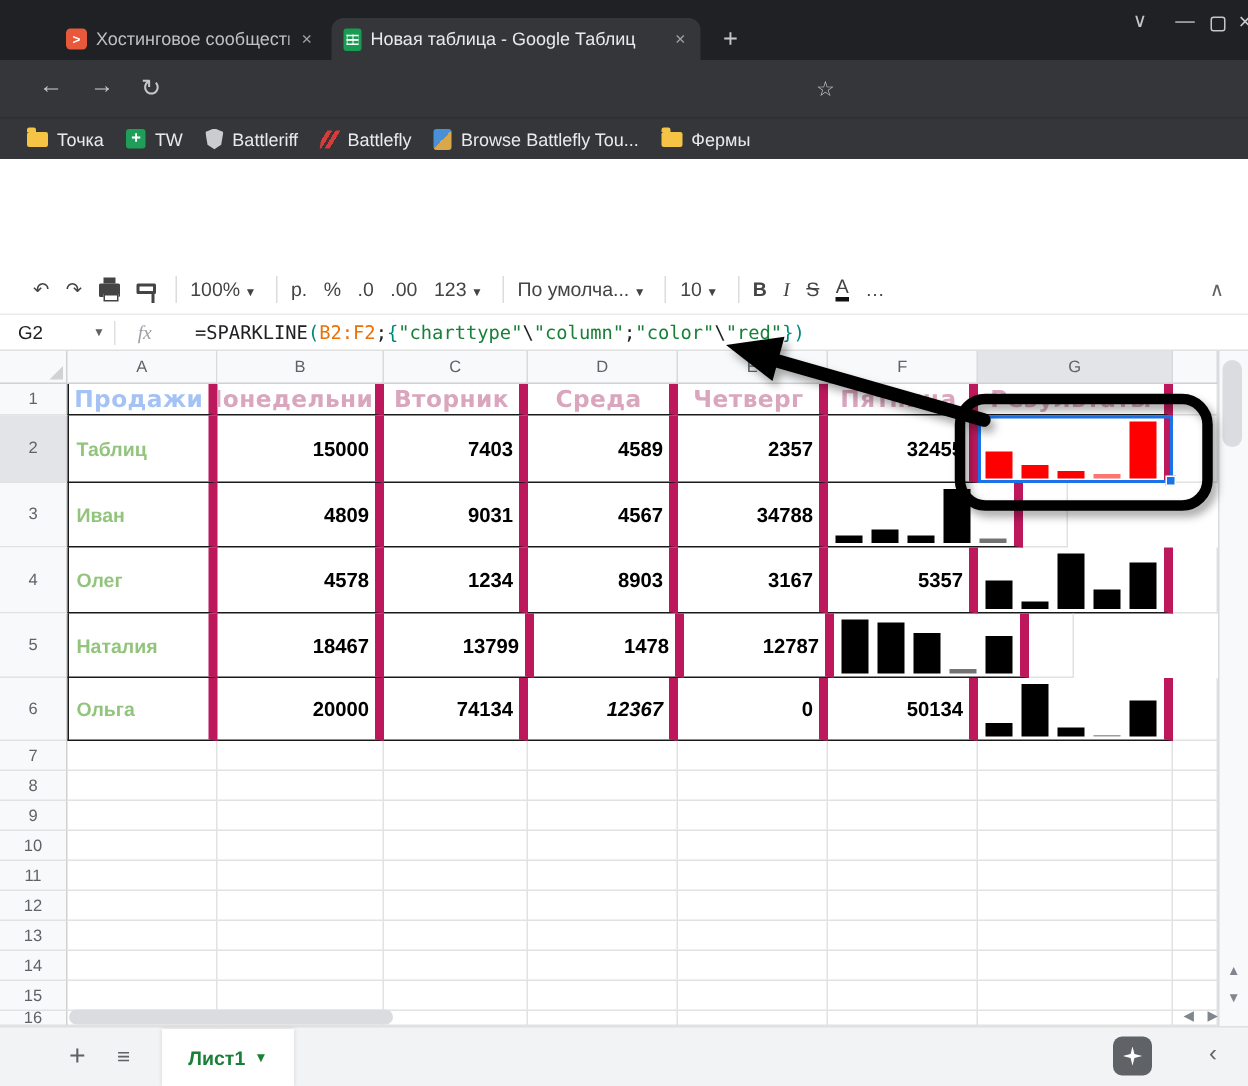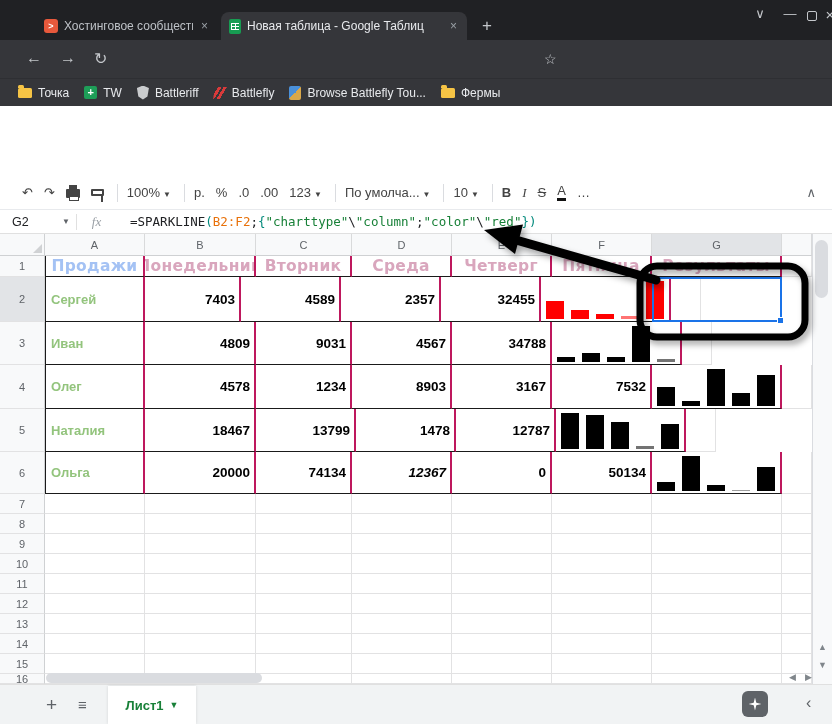--- a/index.html
+++ b/index.html
@@ -99,21 +99,21 @@
   #grid { left:0; top:234px; width:812px; height:450px; background:#fff; overflow:hidden; }
   .ghrow { display:flex; }
   .gh { background:#f8f9fa; border-right:1px solid #d9dadb; border-bottom:1px solid #cfd1d3; color:#5f6368; font-size:11px; display:flex; align-items:center; justify-content:center; cursor:pointer;}
   .gh.sel { background:#e2e4e7; }
   #corner { width:45px; height:22px; background:#f8f9fa; border-right:1px solid #cfd1d3; border-bottom:1px solid #cfd1d3; position:relative; cursor:pointer;}
   #corner::after { content:""; position:absolute; right:2px; bottom:2px; border-style:solid; border-width:0 0 9px 9px; border-color:transparent transparent #d0d2d4 transparent; }
   .rowh { width:45px; background:#f8f9fa; border-right:1px solid #cfd1d3; border-bottom:1px solid #e2e2e3; color:#5f6368; font-size:11px; display:flex; align-items:center; justify-content:center; cursor:pointer;}
   .rowh.sel { background:#e2e4e7; }
   .grow { display:flex; }
   .gc { border-right:1px solid #e2e2e3; border-bottom:1px solid #e2e2e3; overflow:hidden; display:flex; align-items:center; cursor:cell; }
-  .gc.dk { border-right:2px solid #be185d; border-bottom:1px solid #1a1a1a; }
+  .gc.dk { border-right:6px solid #be185d; border-bottom:1px solid #1a1a1a; }
   .gc.dkl { border-left:1px solid #1a1a1a; }
   .hd1 { justify-content:center; font-size:15.5px; font-weight:600; font-family:"DejaVu Sans",sans-serif; letter-spacing:.3px; }
   .cname { padding-left:5px; font-weight:bold; font-size:13px; color:#93c47d; }
   .cnum { justify-content:flex-end; padding-right:4px; font-weight:bold; font-size:13.5px; color:#000; }
   .spark { width:100%; height:100%; display:flex; align-items:flex-end; justify-content:space-between; padding:2px 5px 2px 5px; }
   .sbar { width:18px; }
 
   #sel-box { left:652px; top:277px; width:130px; height:45px; border:2px solid #1a73e8; pointer-events:none; }
   #sel-handle { left:777px; top:317px; width:7px; height:7px; background:#1a73e8; border:1px solid #fff; pointer-events:none;}
 
@@ -286,21 +286,22 @@
       <div class="gc dk hd1" style="width: 111px; height: 21px; color: rgb(217, 166, 189);">Понедельник</div>
       <div class="gc dk hd1" style="width: 96px; height: 21px; color: rgb(217, 166, 189);">Вторник</div>
       <div class="gc dk hd1" style="width: 100px; height: 21px; color: rgb(217, 166, 189);">Среда</div>
       <div class="gc dk hd1" style="width: 100px; height: 21px; color: rgb(217, 166, 189);">Четверг</div>
       <div class="gc dk hd1" style="width: 100px; height: 21px; color: rgb(217, 166, 189);">Пятница</div>
       <div class="gc dk hd1" style="width: 130px; height: 21px; color: rgb(217, 166, 189);">Результаты</div>
       <div class="gc" style="width: 30px; height: 21px;"></div>
     </div>
     <div class="grow">
       <div class="rowh sel" style="height: 45px;">2</div>
-      <div class="gc dk dkl cname" style="width: 100px; height: 45px;">Сергей</div>
+      <div class="gc dk dkl cname" style="width: 100px; height: 45px;">Таблиц</div>
+      <div class="gc dk cnum" style="width: 111px; height: 45px;">15000</div>
       <div class="gc dk cnum" style="width: 96px; height: 45px;">7403</div>
       <div class="gc dk cnum" style="width: 100px; height: 45px;">4589</div>
       <div class="gc dk cnum" style="width: 100px; height: 45px;">2357</div>
       <div class="gc dk cnum" style="width: 100px; height: 45px;">32455</div>
       <div class="gc dk" style="width: 130px; height: 45px;">
         <div class="spark">
           <div class="sbar" style="background: rgb(255, 0, 0); height: 18px;"></div>
           <div class="sbar" style="background: rgb(255, 0, 0); height: 9px;"></div>
           <div class="sbar" style="background: rgb(255, 0, 0); height: 5px;"></div>
           <div class="sbar" style="background: rgb(255, 0, 0); opacity: 0.55; height: 3px;"></div>
@@ -327,21 +328,21 @@
       </div>
       <div class="gc" style="width: 30px; height: 43px;"></div>
     </div>
     <div class="grow">
       <div class="rowh" style="height: 44px;">4</div>
       <div class="gc dk dkl cname" style="width: 100px; height: 44px;">Олег</div>
       <div class="gc dk cnum" style="width: 111px; height: 44px;">4578</div>
       <div class="gc dk cnum" style="width: 96px; height: 44px;">1234</div>
       <div class="gc dk cnum" style="width: 100px; height: 44px;">8903</div>
       <div class="gc dk cnum" style="width: 100px; height: 44px;">3167</div>
-      <div class="gc dk cnum" style="width: 100px; height: 44px;">7532</div>
+      <div class="gc dk cnum" style="width: 100px; height: 44px;">5357</div>
       <div class="gc dk" style="width: 130px; height: 44px;">
         <div class="spark">
           <div class="sbar" style="background: rgb(0, 0, 0); height: 19px;"></div>
           <div class="sbar" style="background: rgb(0, 0, 0); height: 5px;"></div>
           <div class="sbar" style="background: rgb(0, 0, 0); height: 37px;"></div>
           <div class="sbar" style="background: rgb(0, 0, 0); height: 13px;"></div>
           <div class="sbar" style="background: rgb(0, 0, 0); height: 31px;"></div>
         </div>
       </div>
       <div class="gc" style="width: 30px; height: 44px;"></div>

